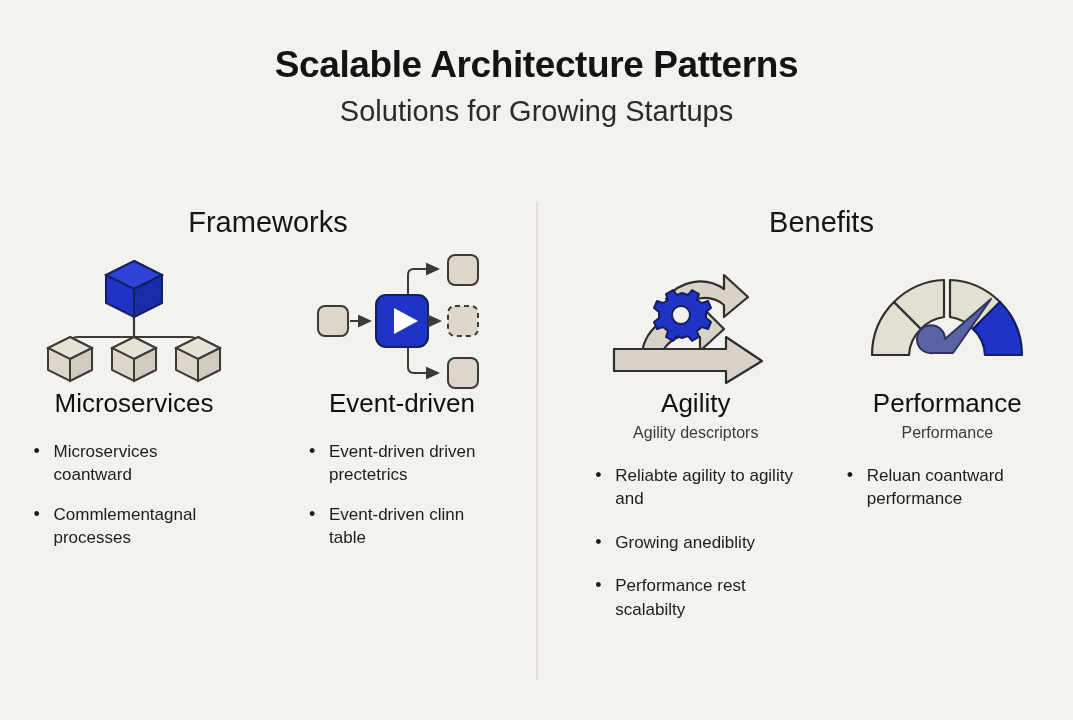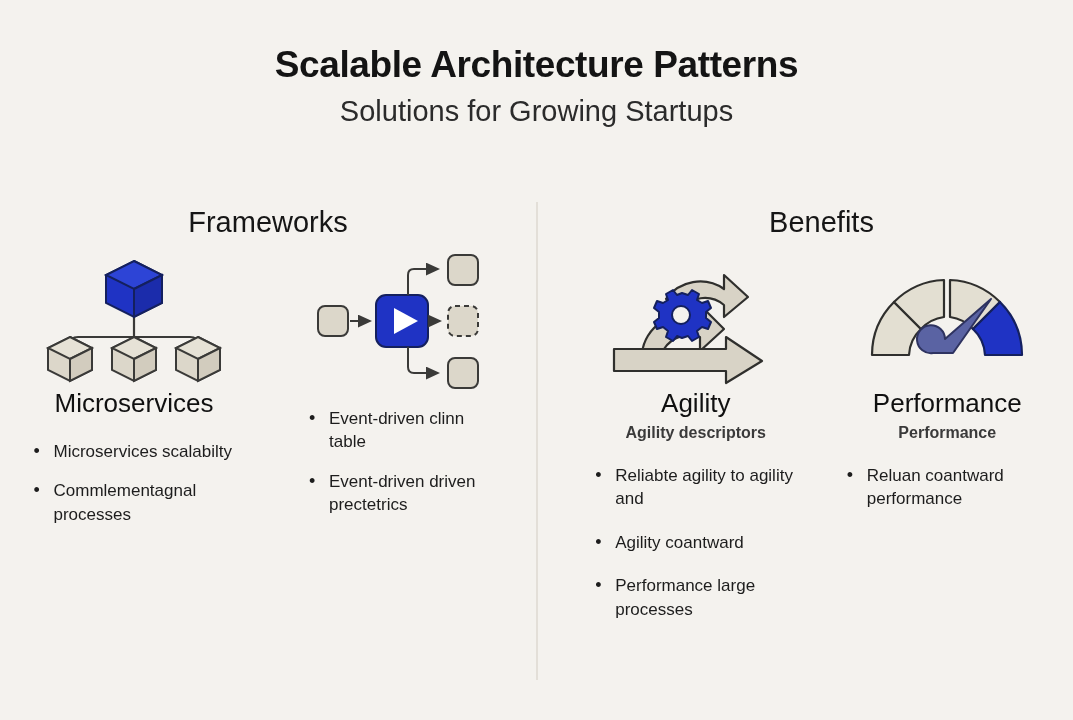--- a/index.html
+++ b/index.html
@@ -96,21 +96,20 @@
     text-align: center;
     margin-top: 4px;
     line-height: 1.1;
   }
   .card-subtitle {
     font-size: 16px;
     color: #3a3a3a;
     text-align: center;
     margin-top: 6px;
     line-height: 1.15;
-    font-weight: bold;
   }
 
   ul.bullets {
     list-style: none;
     margin-top: 22px;
     width: 205px;
   }
   ul.bullets.wide { width: 190px; }
   ul.bullets li {
     position: relative;
@@ -174,21 +173,21 @@
             </g>
             <g transform="translate(154,104)">
               <polygon points="0,-22 22,-11 22,11 0,22 -22,11 -22,-11" fill="#dcd7ca" stroke="#3a3a38" stroke-width="2"></polygon>
               <polygon points="0,-22 22,-11 0,0 -22,-11" fill="#e6e2d6" stroke="#3a3a38" stroke-width="2"></polygon>
               <polygon points="0,0 22,-11 22,11 0,22" fill="#d2ccbe" stroke="#3a3a38" stroke-width="2"></polygon>
             </g>
           </svg>
         </div>
         <div class="card-title">Microservices</div>
         <ul class="bullets">
-          <li>Microservices scalabilty</li>
+          <li>Microservices coantward</li>
           <li>Commlementagnal processes</li>
         </ul>
       </div>
 
       <div class="col">
         <div class="icon-box">
           <svg width="180" height="130" viewBox="0 0 180 130">
             <defs>
               <marker id="ar" markerWidth="7" markerHeight="7" refX="6" refY="3.2" orient="auto">
                 <path d="M0,0 L7,3.2 L0,6.4 z" fill="#3a3a38"></path>
@@ -204,23 +203,24 @@
 
             <path d="M96 40 L96 20 Q96 14 102 14 L126 14" fill="none" stroke="#3a3a38" stroke-width="2" marker-end="url(#ar)"></path>
             <line x1="118" y1="66" x2="128" y2="66" stroke="#3a3a38" stroke-width="2" marker-end="url(#ar)"></line>
             <path d="M96 92 L96 112 Q96 118 102 118 L126 118" fill="none" stroke="#3a3a38" stroke-width="2" marker-end="url(#ar)"></path>
 
             <rect x="136" y="0" width="30" height="30" rx="7" fill="#dcd7ca" stroke="#3a3a38" stroke-width="2"></rect>
             <rect x="136" y="51" width="30" height="30" rx="7" fill="#dcd7ca" stroke="#3a3a38" stroke-width="2" stroke-dasharray="5 4"></rect>
             <rect x="136" y="103" width="30" height="30" rx="7" fill="#dcd7ca" stroke="#3a3a38" stroke-width="2"></rect>
           </svg>
         </div>
+        <div class="card-title">Event-driven</div>
         <ul class="bullets wide">
+          <li>Event-driven driven prectetrics</li>
           <li>Event-driven clinn table</li>
-          <li>Event-driven driven prectetrics</li>
         </ul>
       </div>
     </div>
   </div>
 
   <div class="divider"></div>
 
   <div class="half half-right benefits">
     <div class="half-heading">Benefits</div>
 
@@ -241,22 +241,22 @@
                        L20,10 L15,14 L17,20 L10,24 L6,19 L0,21 L-5,19 L-9,24 L-16,20 L-14,14 L-19,10 L-25,12
                        L-28,5 L-23,1 L-23,-5 L-28,-9 L-25,-16 L-19,-14 L-14,-17 L-16,-23 L-9,-27 L-5,-22 z" fill="#1f33c4" stroke="#14205e" stroke-width="2" stroke-linejoin="round"></path>
               <circle cx="-1" cy="-2" r="9" fill="#f4f2ee" stroke="#14205e" stroke-width="2"></circle>
             </g>
           </svg>
         </div>
         <div class="card-title">Agility</div>
         <div class="card-subtitle">Agility descriptors</div>
         <ul class="bullets">
           <li>Reliabte agility to agility and</li>
-          <li>Agility coantward</li>
-          <li>Performance large processes</li>
+          <li>Growing anediblity</li>
+          <li>Performance rest scalabilty</li>
         </ul>
       </div>
 
       <div class="col">
         <div class="icon-box">
           <svg width="180" height="130" viewBox="0 0 180 130">
             <g transform="translate(90,100)">
 
               <path d="M-75 0 A75 75 0 0 1 -53 -53 L-26 -26 A38 38 0 0 0 -38 0 z" fill="#e3dfd2" stroke="#2f2f2d" stroke-width="2.2" stroke-linejoin="round"></path>
 

